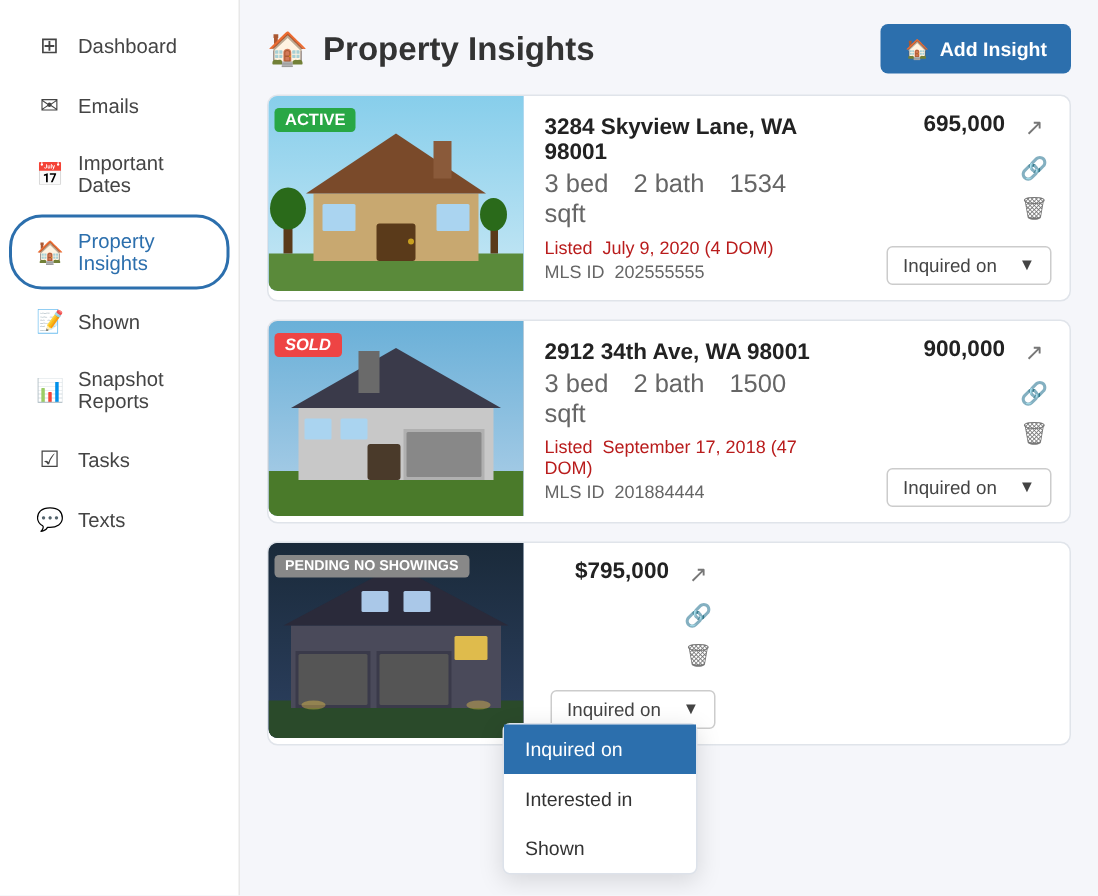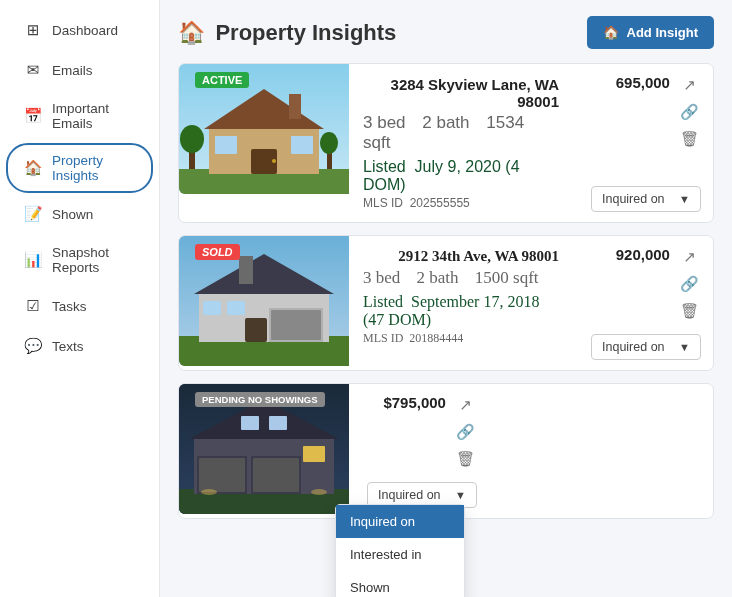--- a/index.html
+++ b/index.html
@@ -96,21 +96,21 @@
       height: 130px;
       object-fit: cover;
       border-radius: 6px 0 0 6px;
       background: #ccc;
       position: relative;
       overflow: hidden;
     }
     .status-badge {
       position: absolute;
       top: 8px;
-      left: 16px;
+      left: 4px;
       padding: 2px 7px;
       font-size: 11px;
       font-weight: 700;
       border-radius: 3px;
       text-transform: uppercase;
       color: #fff;
       z-index: 2;
     }
     .status-active { background: #28a745; }
     .status-sold { background: #e44; font-style: italic; }
@@ -118,31 +118,30 @@
 
     .property-info {
       flex: 1;
       padding: 12px 14px;
     }
     .property-address {
       font-size: 15px;
       font-weight: 700;
       color: #222;
       margin-bottom: 3px;
-      text-align: right;
     }
     .property-details {
       font-size: 17px;
       color: #666;
       margin-bottom: 5px;
     }
     .property-details span { margin-right: 12px; }
     .property-listed {
-      font-size: 16px;
-      color: #14532d;
+      font-size: 12px;
+      color: #b91c1c;
       margin-bottom: 2px;
     }
     .property-mls {
       font-size: 12px;
       color: #666;
     }
 
     .property-actions {
       display: flex;
       flex-direction: column;
@@ -250,21 +249,21 @@
   <div class="sidebar-item">
     <span class="sidebar-icon">⊞</span>
     <span>Dashboard</span>
   </div>
   <div class="sidebar-item">
     <span class="sidebar-icon">✉</span>
     <span>Emails</span>
   </div>
   <div class="sidebar-item">
     <span class="sidebar-icon">📅</span>
-    <span>Important Emails</span>
+    <span>Important Dates</span>
   </div>
   <div class="sidebar-item active">
     <span class="sidebar-icon">🏠</span>
     <span>Property Insights</span>
   </div>
   <div class="sidebar-item">
     <span class="sidebar-icon">📝</span>
     <span>Shown</span>
   </div>
   <div class="sidebar-item">
@@ -378,35 +377,35 @@
 
     <rect x="66" y="82" width="22" height="24" fill="#4a3a2a" rx="2"></rect>
 
     <rect x="24" y="65" width="18" height="14" fill="#aad4f0" rx="1"></rect>
     <rect x="48" y="65" width="18" height="14" fill="#aad4f0" rx="1"></rect>
 
     <rect x="60" y="20" width="14" height="28" fill="#6a6a6a"></rect>
   </svg>
       <span class="status-badge status-sold">SOLD</span>
     </div>
-    <div class="property-info-section" style="display:flex;flex:1;font-family:Liberation Serif, serif;">
+    <div class="property-info-section" style="display:flex;flex:1;">
       <div class="property-info">
         <div class="property-address">2912 34th Ave, WA 98001</div>
         <div class="property-details">
           <span>3 bed</span>
           <span>2 bath</span>
           <span>1500 sqft</span>
         </div>
         <div class="property-listed">Listed&nbsp;&nbsp;September 17, 2018 (47 DOM)</div>
         <div class="property-mls">MLS ID&nbsp;&nbsp;201884444</div>
       </div>
     </div>
     <div class="property-actions">
       <div class="price-and-icons">
-        <span class="property-price">920,000</span>
+        <span class="property-price">900,000</span>
         <div class="action-icons-col">
           <span class="action-icon" title="Open">↗</span>
           <span class="action-icon" title="Copy link">🔗</span>
           <span class="action-icon" title="Delete">🗑</span>
         </div>
       </div>
       <div class="dropdown-wrap" style="position:relative;">
         <div class="status-dropdown">
           <span>Inquired on</span>
           <span style="font-size:11px;">▼</span>

